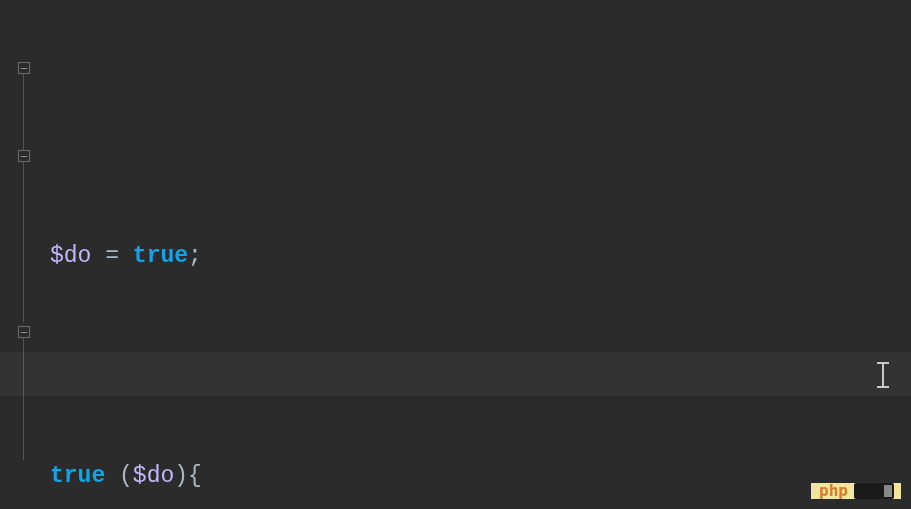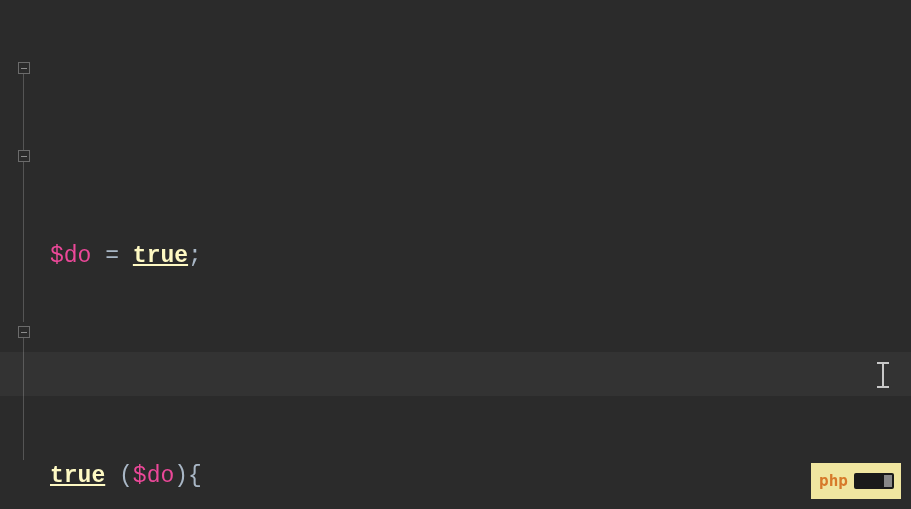--- a/index.html
+++ b/index.html
@@ -61,23 +61,23 @@
     display: block;
   }
   .current-line-bg {
     position: absolute;
     left: -40px;
     right: 0;
     height: 44px;
     background: rgba(255,255,255,0.04);
     z-index: 0;
   }
-  .tok-var { color: #ec4899; margin-top: 44px; }
+  .tok-var { color: #c4b5fd; margin-top: 44px; }
   .tok-op { color: #a9b7c6; }
-  .tok-kw { color: #fef9c3; font-weight: bold; text-decoration: underline; }
+  .tok-kw { color: #0ea5e9; font-weight: bold; }
   .tok-punct { color: #a9b7c6; }
   .ibeam {
     position: absolute;
     right: 22px;
     top: 362px;
     width: 12px;
     height: 26px;
     color: #c8c8c8;
   }
   .ibeam::before, .ibeam::after {
@@ -88,21 +88,21 @@
   .ibeam::before { top: 0; }
   .ibeam::after { bottom: 0; }
   .ibeam .stem {
     position: absolute; left: 5px; top: 0; bottom: 0; width: 2px; background: #c8c8c8;
   }
   .watermark {
     position: absolute;
     right: 10px;
     bottom: 10px;
     width: 90px;
-    height: 36px;
+    height: 16px;
     background: #f0e6a0;
     display: flex;
     align-items: center;
     z-index: 5;
   }
   .watermark .phptxt {
     color: #d77a2a;
     font-family: monospace;
     font-size: 16px;
     font-weight: bold;

